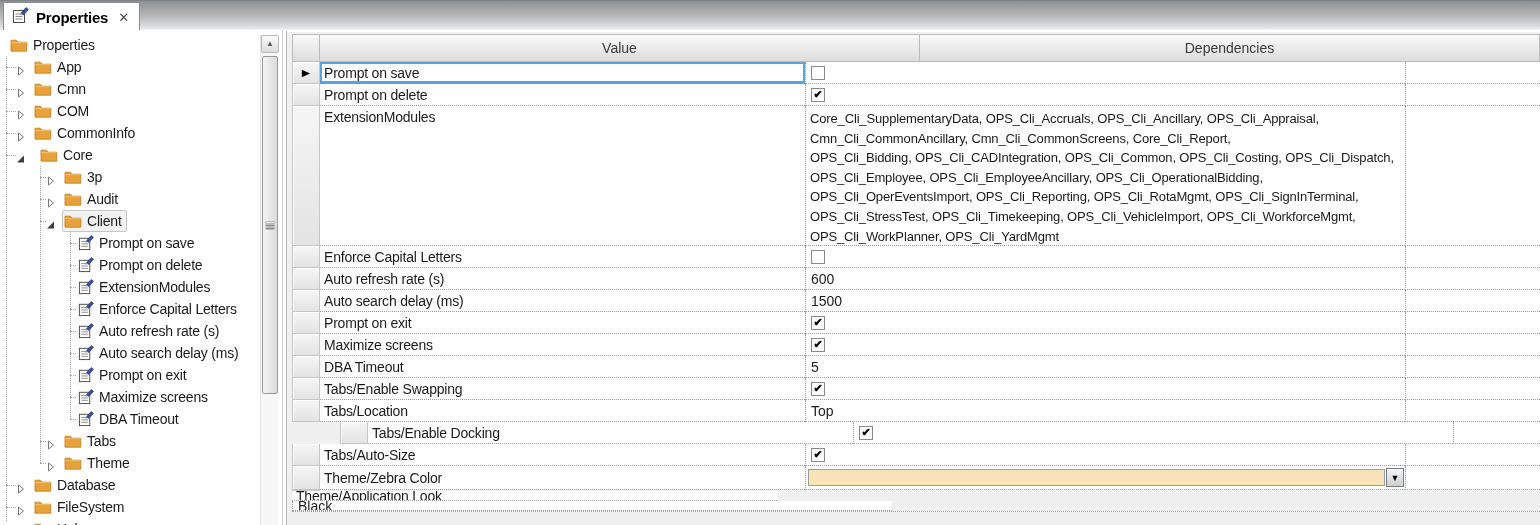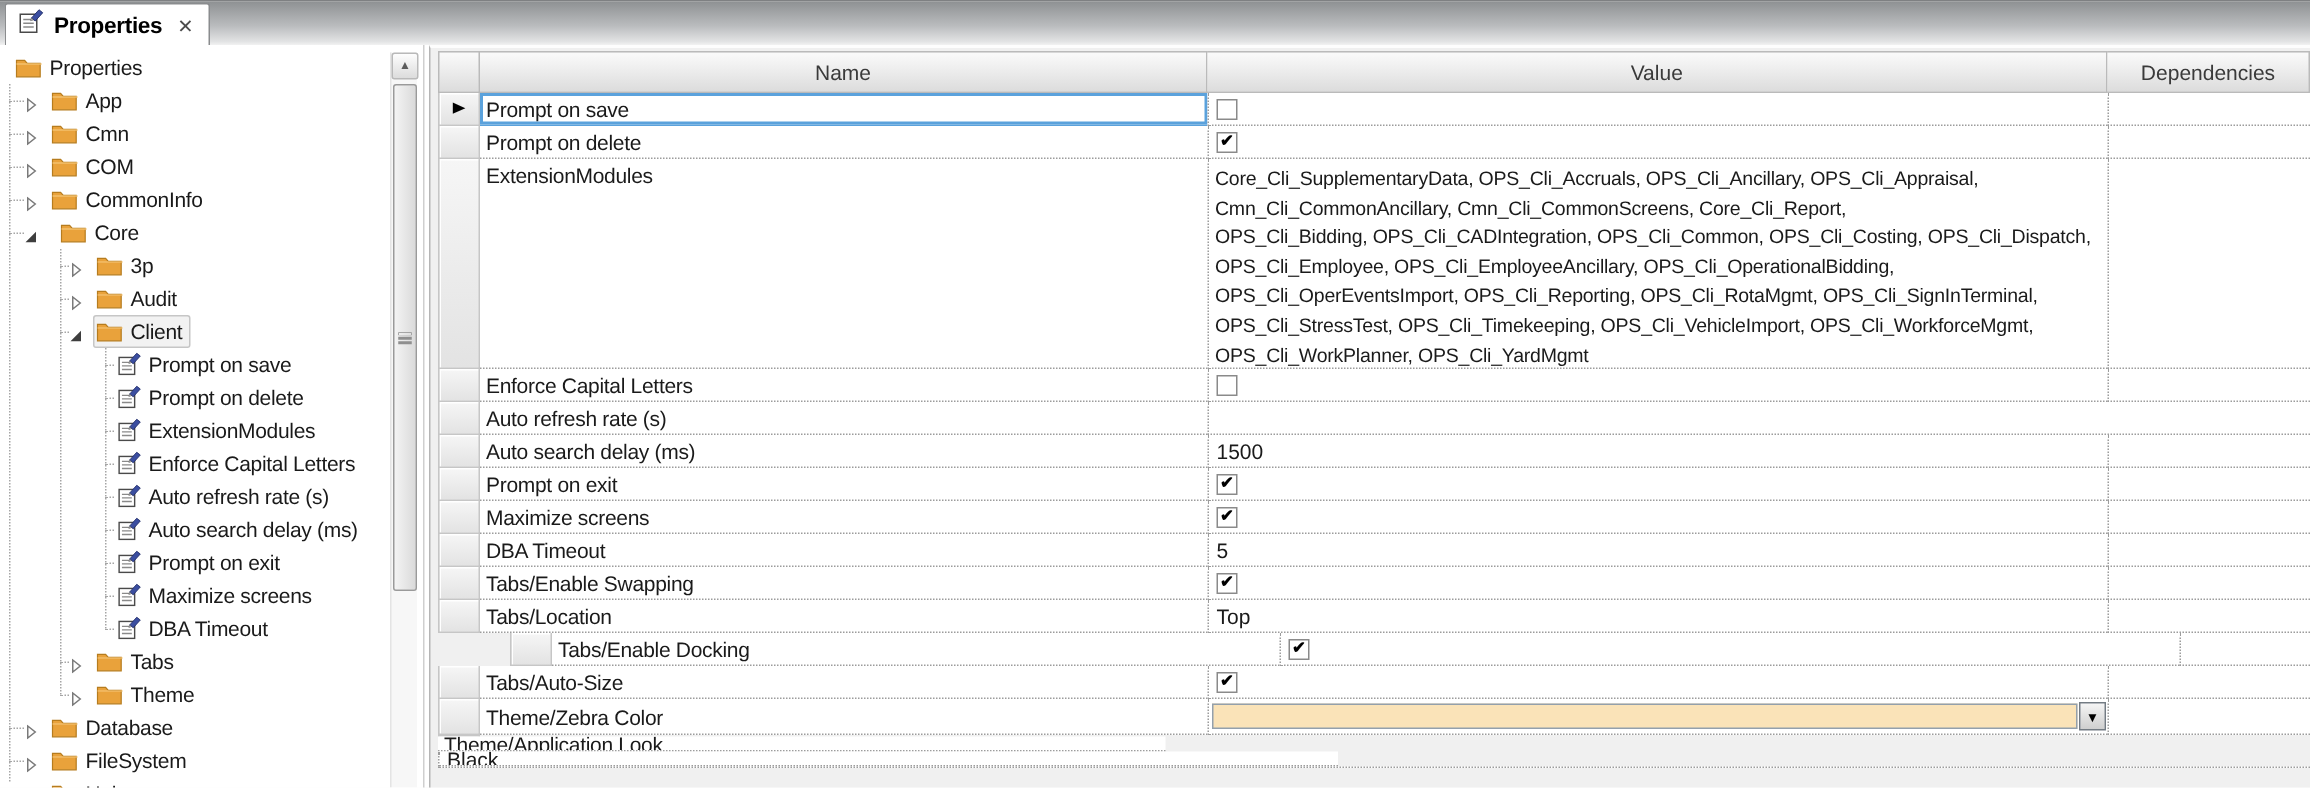--- a/index.html
+++ b/index.html
@@ -458,21 +458,20 @@
     <div class="sb-thumb">
         <div class="sb-grip"></div>
       </div>
   </div>
 </div>
 
 <div class="grid-panel">
   <div class="grid-inner">
     <div class="g-header">
       <div class="gh-cell gh-corner"></div>
-      <div class="gh-cell gh-name">Name</div>
       <div class="gh-cell gh-value">Value</div>
       <div class="gh-cell gh-dep">Dependencies</div>
     </div>
     <div id="grid-rows">
         <div class="g-row" style="height: 22px;">
           <div class="g-rowhdr">
             <span class="row-marker">▶</span>
           </div>
           <div class="g-cell g-name sel">Prompt on save</div>
           <div class="g-cell g-value">
@@ -508,20 +507,21 @@
           <div class="g-rowhdr"></div>
           <div class="g-cell g-name">Enforce Capital Letters</div>
           <div class="g-cell g-value">
             <span class="cb"></span>
           </div>
           <div class="g-cell g-dep"></div>
         </div>
         <div class="g-row" style="height: 22px;">
           <div class="g-rowhdr"></div>
           <div class="g-cell g-name">Auto refresh rate (s)</div>
+          <div class="g-cell g-value">600</div>
           <div class="g-cell g-dep"></div>
         </div>
         <div class="g-row" style="height: 22px;">
           <div class="g-rowhdr"></div>
           <div class="g-cell g-name">Auto search delay (ms)</div>
           <div class="g-cell g-value">1500</div>
           <div class="g-cell g-dep"></div>
         </div>
         <div class="g-row" style="height: 22px;">
           <div class="g-rowhdr"></div>

